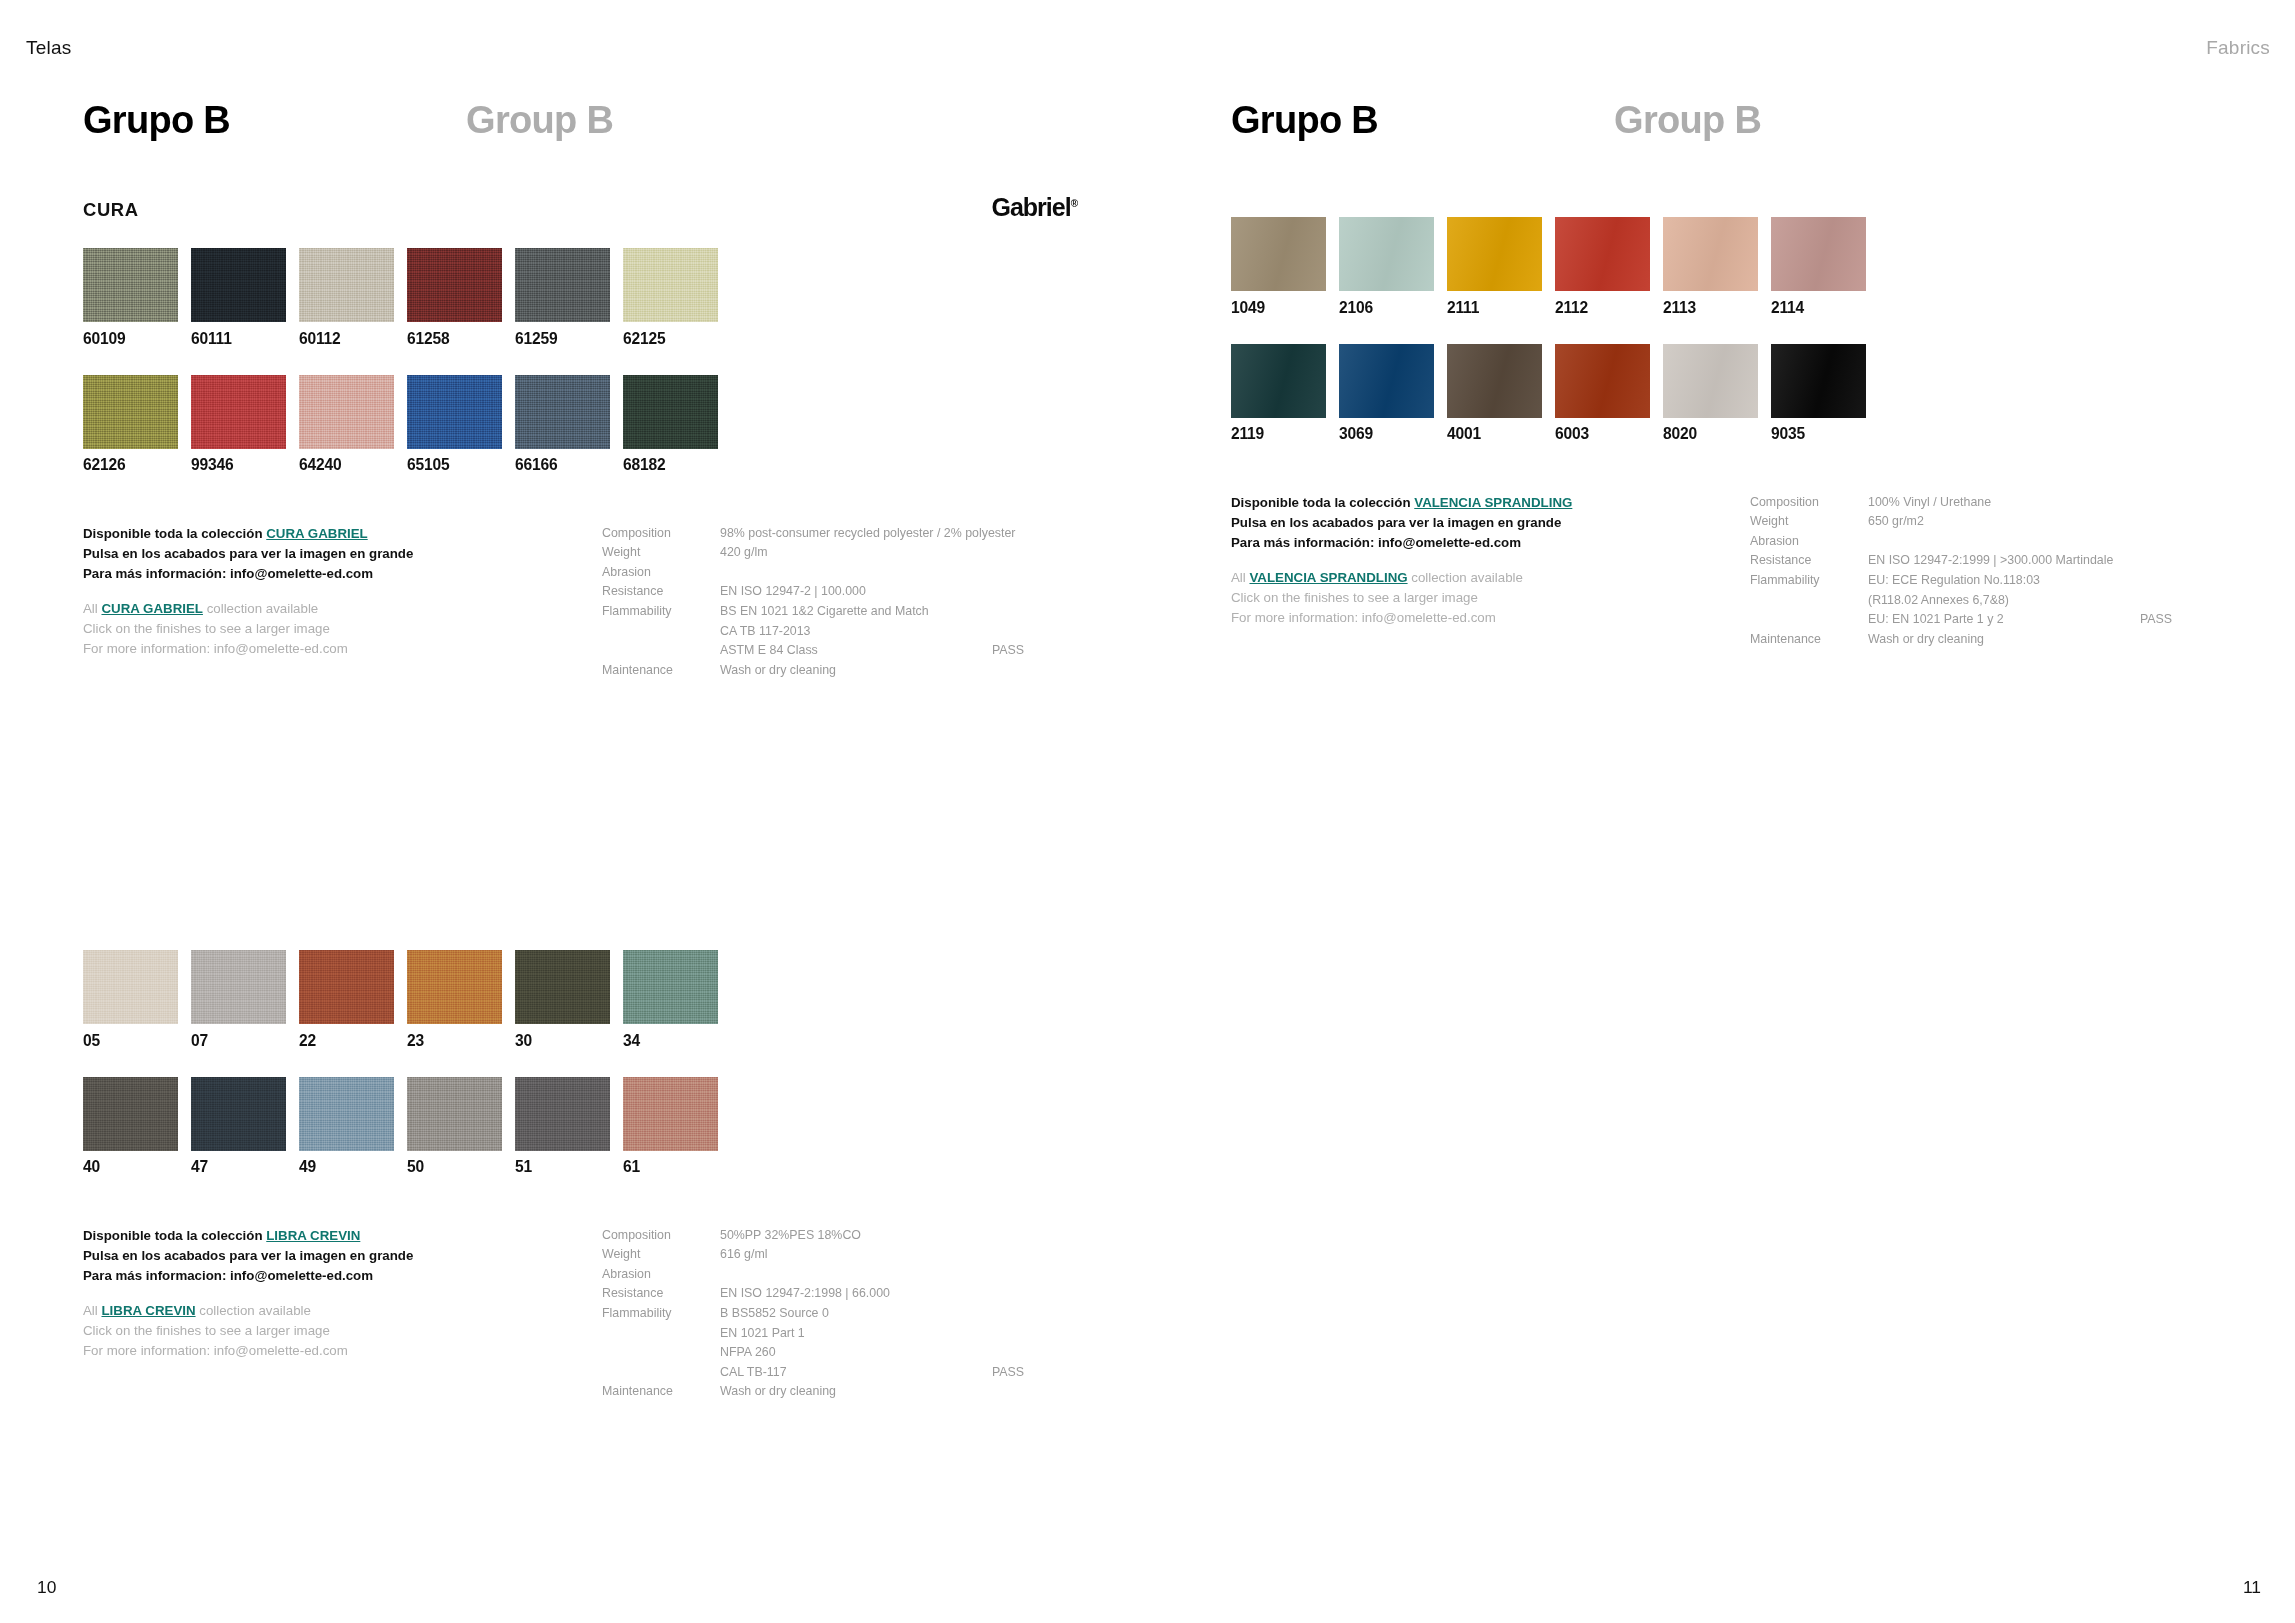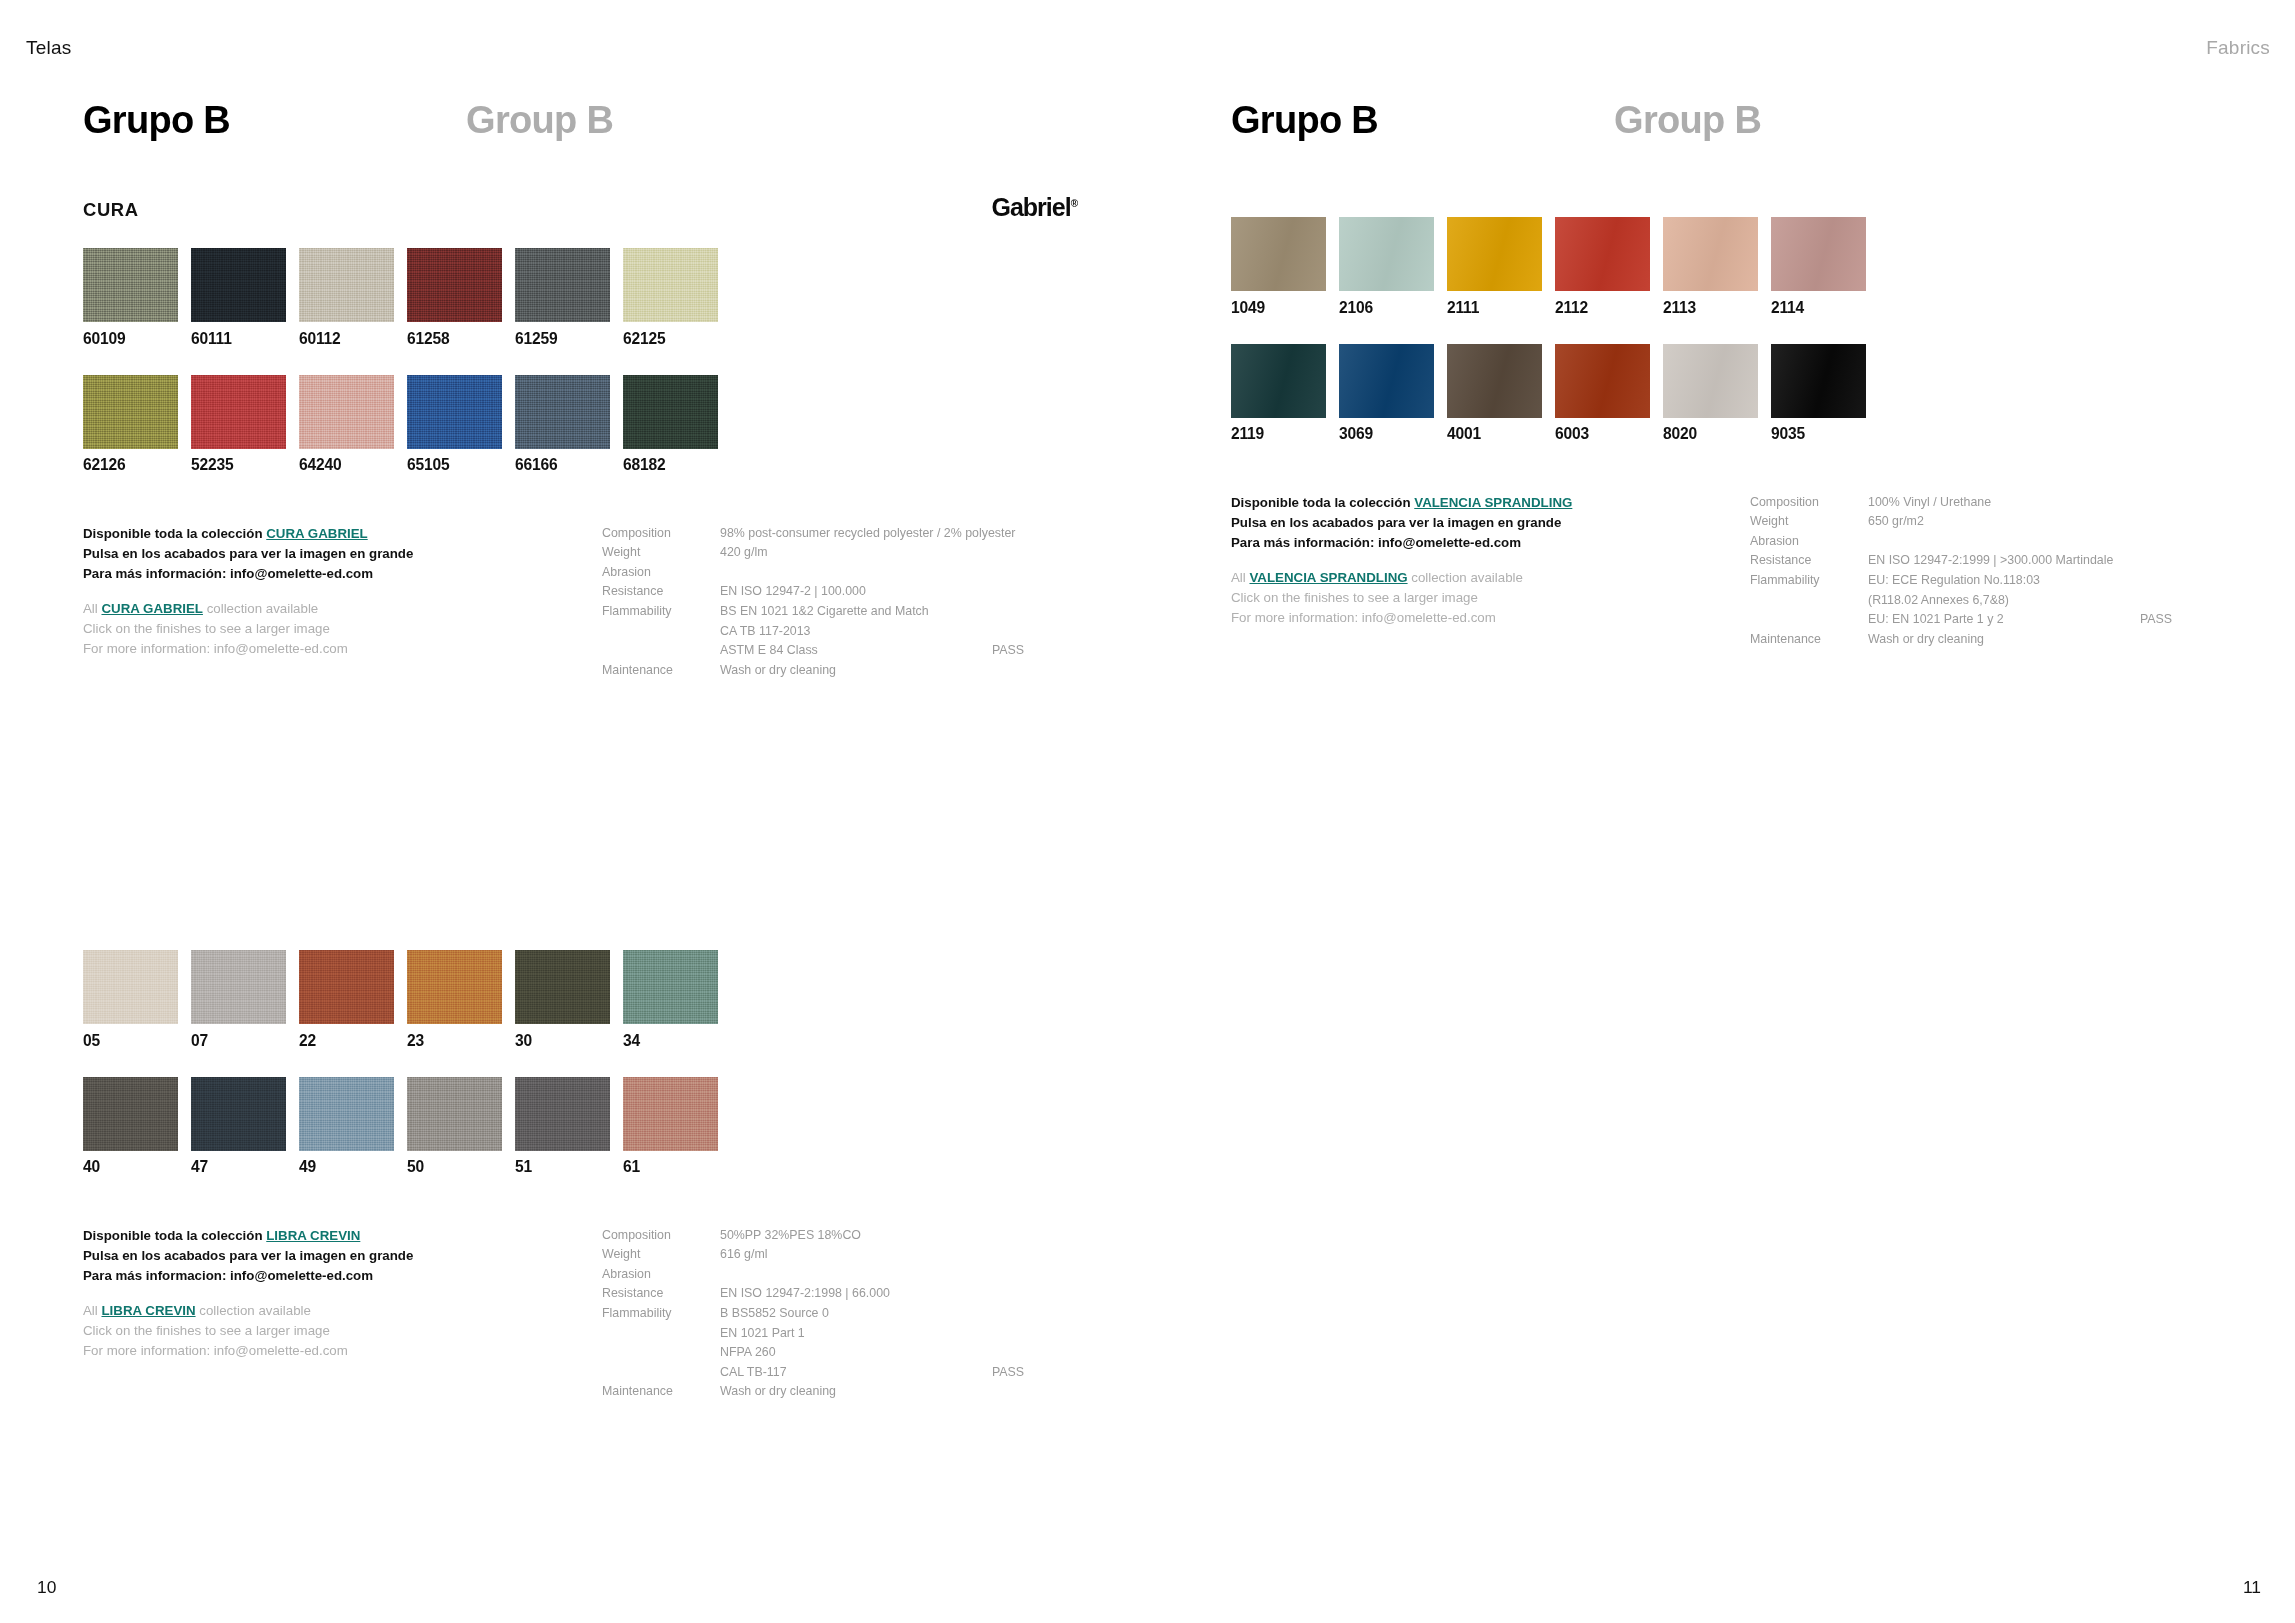--- a/index.html
+++ b/index.html
@@ -283,21 +283,21 @@
           </div>
       </div>
 
       <div class="swatch-grid cura" style="margin-top:28.5px;">
         <div class="swatch-cell">
             <span class="chip tex-weave" style="background:#8d8a43"></span>
             <span class="code">62126</span>
           </div>
         <div class="swatch-cell">
             <span class="chip tex-weave" style="background:#b33c3d"></span>
-            <span class="code">52235</span>
+            <span class="code">99346</span>
           </div>
         <div class="swatch-cell">
             <span class="chip tex-weave" style="background:#d4a79d"></span>
             <span class="code">64240</span>
           </div>
         <div class="swatch-cell">
             <span class="chip tex-weave" style="background:#2b5490"></span>
             <span class="code">65105</span>
           </div>
         <div class="swatch-cell">

